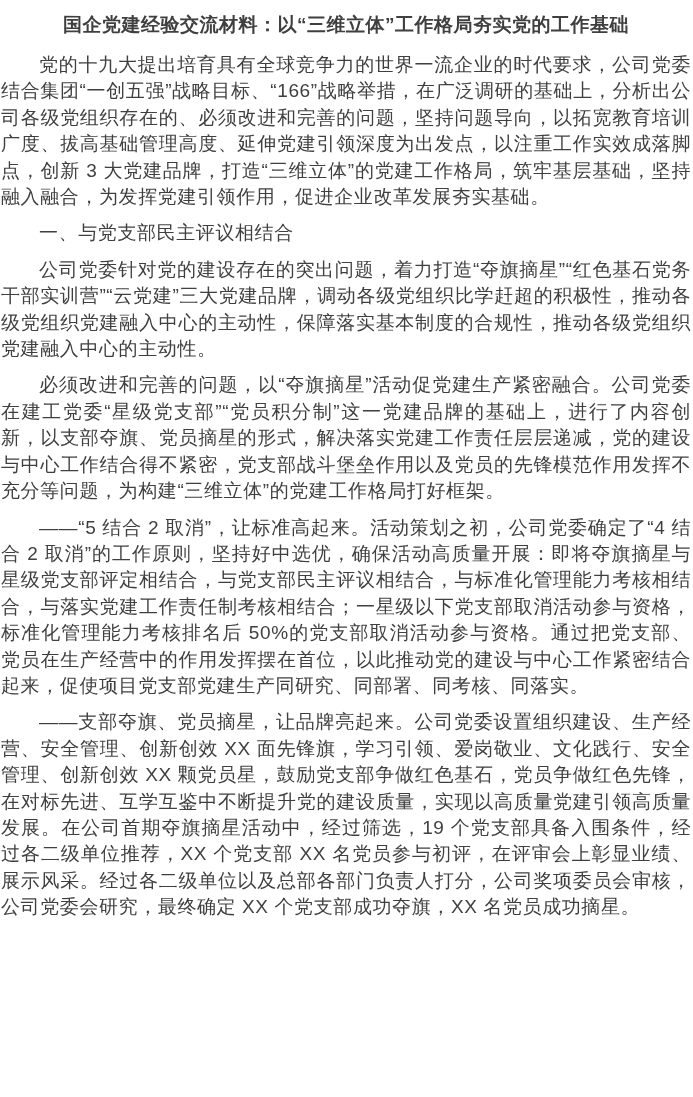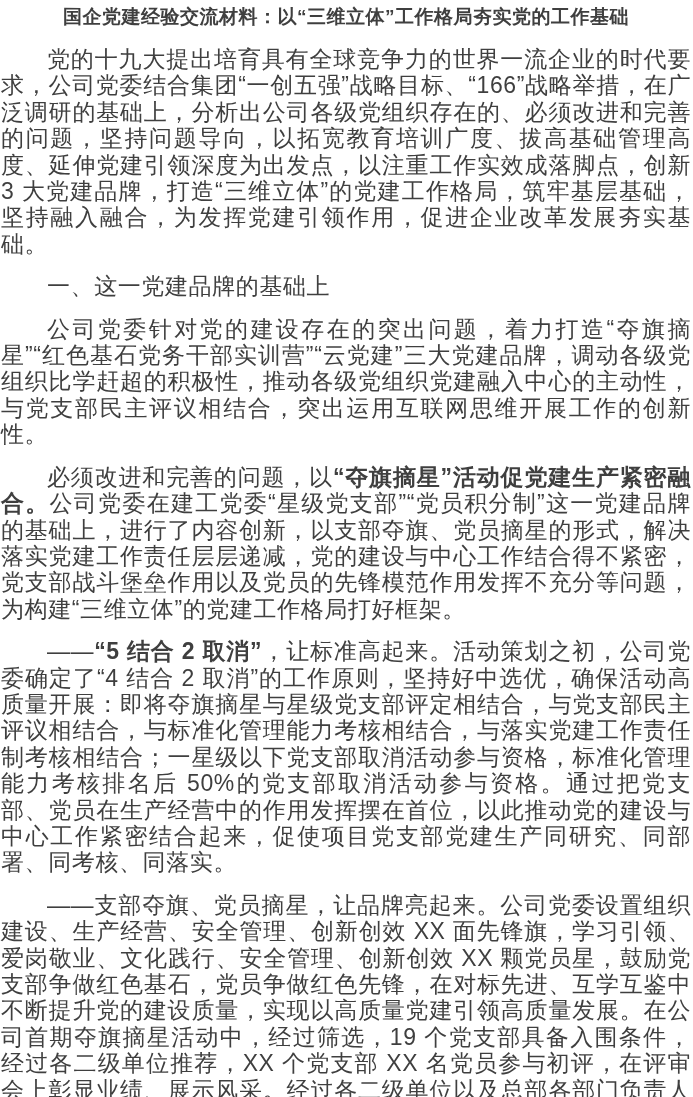--- a/index.html
+++ b/index.html
@@ -18,42 +18,42 @@
     box-sizing: border-box;
     width: 693px;
     height: 1097px;
     padding: 4px 2px 0 1px;
     overflow: hidden;
   }
   .doc-title {
     font-size: 19px;
     font-weight: bold;
     text-align: center;
-    margin: 0 0 14px 0;
+    margin: 8px 0 14px 0;
     letter-spacing: 0.5px;
     line-height: 26px;
   }
   .para {
-    font-size: 23px;
+    font-size: 19px;
     line-height: 26.4px;
     letter-spacing: 0.6px;
     text-align: justify;
     text-indent: 2em;
-    margin: 16px 0 10px 0;
+    margin: 8px 0 10px 0;
   }
   .para b {
-    font-weight: bold;
+    font-weight: normal;
   }
 </style>
 </head>
 <body>
 
 <div class="doc">
   <h1 class="doc-title">国企党建经验交流材料：以“三维立体”工作格局夯实党的工作基础</h1>
   <div id="paragraphs">
       <p class="para"><span>党的十九大提出培育具有全球竞争力的世界一流企业的时代要求，公司党委结合集团“一创五强”战略目标、“166”战略举措，在广泛调研的基础上，分析出公司各级党组织存在的、必须改进和完善的问题，坚持问题导向，以拓宽教育培训广度、拔高基础管理高度、延伸党建引领深度为出发点，以注重工作实效成落脚点，创新 3 大党建品牌，打造“三维立体”的党建工作格局，筑牢基层基础，坚持融入融合，为发挥党建引领作用，促进企业改革发展夯实基础。</span></p>
-      <p class="para"><span>一、这一党建品牌的基础上</span></p>
-      <p class="para"><span>公司党委针对党的建设存在的突出问题，着力打造“夺旗摘星”“红色基石党务干部实训营”“云党建”三大党建品牌，调动各级党组织比学赶超的积极性，推动各级党组织党建融入中心的主动性，与党支部民主评议相结合，突出运用互联网思维开展工作的创新性。</span></p>
+      <p class="para"><span>一、与党支部民主评议相结合</span></p>
+      <p class="para"><span>公司党委针对党的建设存在的突出问题，着力打造“夺旗摘星”“红色基石党务干部实训营”“云党建”三大党建品牌，调动各级党组织比学赶超的积极性，推动各级党组织党建融入中心的主动性，保障落实基本制度的合规性，推动各级党组织党建融入中心的主动性。</span></p>
       <p class="para"><span>必须改进和完善的问题，以</span><b>“夺旗摘星”活动促党建生产紧密融合。</b><span>公司党委在建工党委“星级党支部”“党员积分制”这一党建品牌的基础上，进行了内容创新，以支部夺旗、党员摘星的形式，解决落实党建工作责任层层递减，党的建设与中心工作结合得不紧密，党支部战斗堡垒作用以及党员的先锋模范作用发挥不充分等问题，为构建“三维立体”的党建工作格局打好框架。</span></p>
       <p class="para"><span>——</span><b>“5 结合 2 取消”</b><span>，让标准高起来。活动策划之初，公司党委确定了“4 结合 2 取消”的工作原则，坚持好中选优，确保活动高质量开展：即将夺旗摘星与星级党支部评定相结合，与党支部民主评议相结合，与标准化管理能力考核相结合，与落实党建工作责任制考核相结合；一星级以下党支部取消活动参与资格，标准化管理能力考核排名后 50%的党支部取消活动参与资格。通过把党支部、党员在生产经营中的作用发挥摆在首位，以此推动党的建设与中心工作紧密结合起来，促使项目党支部党建生产同研究、同部署、同考核、同落实。</span></p>
       <p class="para"><span>——支部夺旗、党员摘星，让品牌亮起来。公司党委设置组织建设、生产经营、安全管理、创新创效 XX 面先锋旗，学习引领、爱岗敬业、文化践行、安全管理、创新创效 XX 颗党员星，鼓励党支部争做红色基石，党员争做红色先锋，在对标先进、互学互鉴中不断提升党的建设质量，实现以高质量党建引领高质量发展。在公司首期夺旗摘星活动中，经过筛选，19 个党支部具备入围条件，经过各二级单位推荐，XX 个党支部 XX 名党员参与初评，在评审会上彰显业绩、展示风采。经过各二级单位以及总部各部门负责人打分，公司奖项委员会审核，公司党委会研究，最终确定 XX 个党支部成功夺旗，XX 名党员成功摘星。</span></p>
     </div>
 </div>
 
 </body></html>

